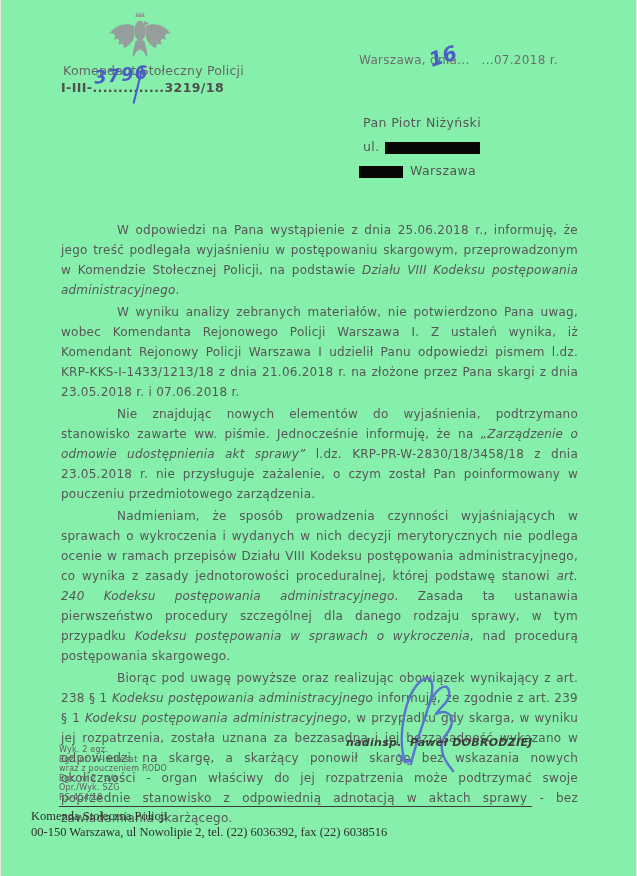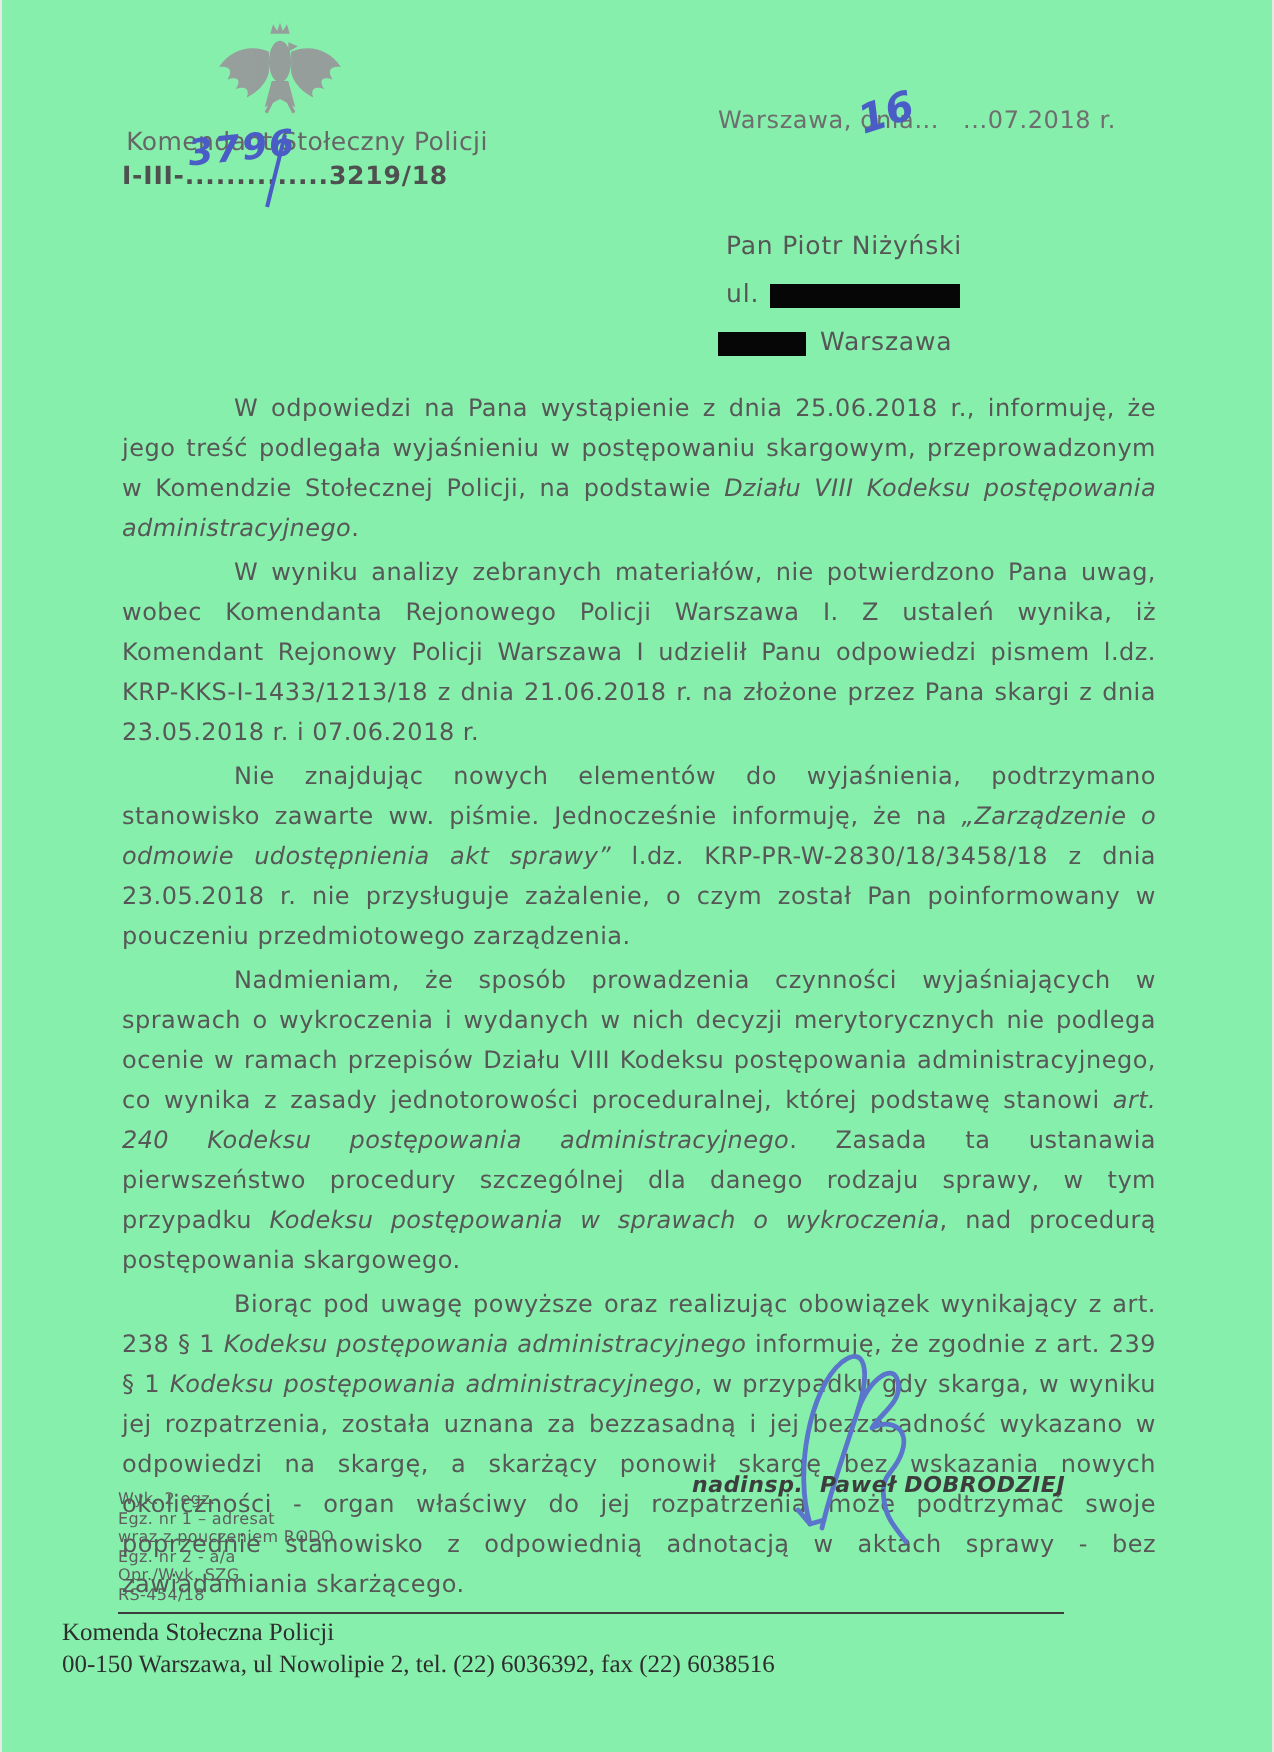--- a/index.html
+++ b/index.html
@@ -26,21 +26,21 @@
   
   .recip{font-size:12.5px;color:#565656;letter-spacing:.4px;font-weight:400;}
   .r-name{left:362px;top:115px;}
   .r-street{left:362px;top:139px;}
   .r-city{left:358px;top:163px;}
   .redact{display:inline-block;background:#060606;height:12px;vertical-align:middle;}
   .bar-street{width:95px;margin-left:5px;}
   .bar-city{width:44px;margin-right:7px;}
 
   
-  .bodyblock{left:60px;top:194px;width:517px;}
+  .bodyblock{left:60px;top:220px;width:517px;}
   .par{margin:0 0 2px;text-indent:56px;text-align:justify;
     font-size:12px;line-height:20px;letter-spacing:.25px;color:#575757;}
   .par i{letter-spacing:.2px;}
 
   
   .signline{left:345px;top:736px;font-size:11px;font-weight:bold;font-style:italic;
     color:#3d3d3d;letter-spacing:.3px;}
   .sig-svg{left:388px;top:672px;}
 
   

